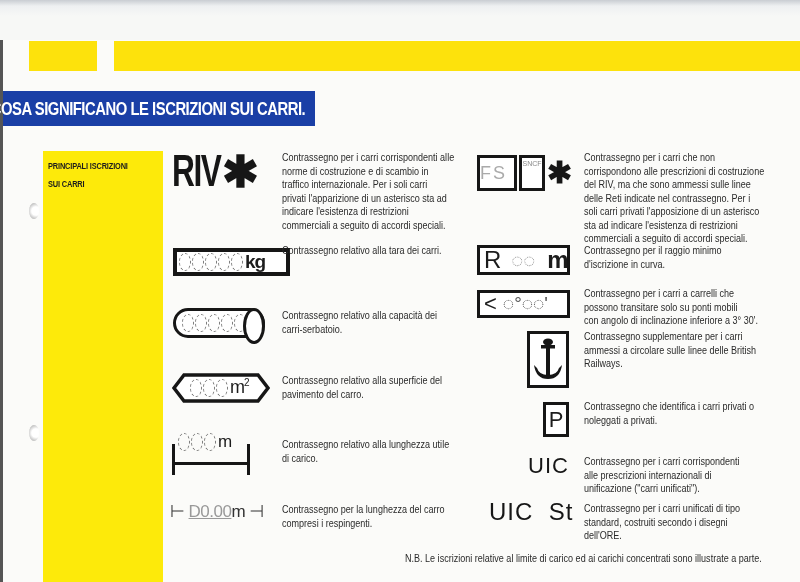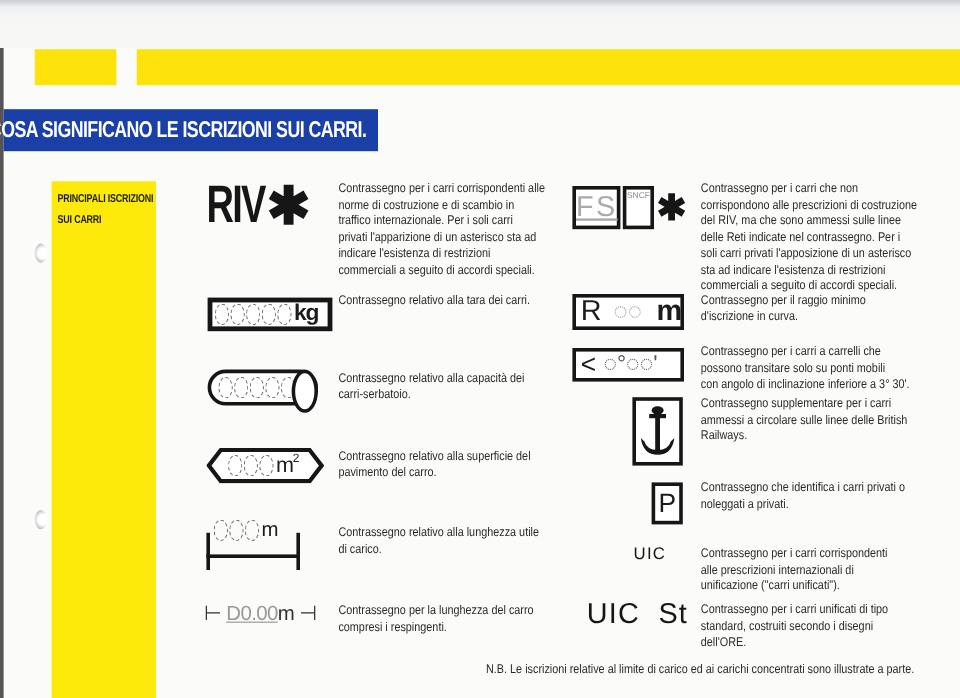--- a/index.html
+++ b/index.html
@@ -12,36 +12,36 @@
   .page { position: absolute; left: 3px; top: 40px; width: 797px; height: 542px; background: #fbfbf9; }
 
   .yellow-bar-a { position: absolute; left: 29px; top: 41px; width: 68px; height: 30px; background: #fde20c; }
   .yellow-bar-b { position: absolute; left: 114px; top: 41px; width: 686px; height: 30px; background: #fde20c; }
 
   .title-band { position: absolute; left: 3px; top: 91px; width: 312px; height: 35px; background: #1a3fa6;
     display: flex; align-items: center; justify-content: flex-end; padding-right: 10px; }
   .title-band span { color: #fff; font-family: "Liberation Sans", sans-serif; font-weight: bold;
     font-size: 19px; letter-spacing: -0.6px; transform: scaleX(0.78); transform-origin: right center; display: inline-block; white-space: nowrap; }
 
-  .yellow-panel { position: absolute; left: 43px; top: 151px; width: 87px; height: 431px; background: #fdea0a; padding: 4px 5px; }
+  .yellow-panel { position: absolute; left: 43px; top: 151px; width: 120px; height: 431px; background: #fdea0a; padding: 4px 5px; }
   .yellow-panel .lbl { font-size: 9.5px; font-weight: bold; line-height: 13px; display: inline-block;
     transform: scaleX(0.78); transform-origin: left top; white-space: nowrap; letter-spacing: -0.2px; }
 
   .hole { position: absolute; left: 29px; width: 10px; height: 16px; border-radius: 50%;
     background: radial-gradient(circle at 70% 50%, #fff 40%, #bbb 80%); }
 
   .desc { position: absolute; font-size: 10.5px; line-height: 13.5px; color: #2a2a2a;
     transform: scaleX(0.86); transform-origin: left top; white-space: nowrap; }
 
   .sym { position: absolute; }
   .riv { position: absolute; left: 172px; top: 146px; font-weight: bold; font-size: 44px; letter-spacing: -2px;
     transform: scaleX(0.72); transform-origin: left top; color: #161616; }
   .asterisk { position: absolute; font-weight: bold; color: #161616; }
 
-  .box-kg { left: 173px; top: 248px; width: 104px; height: 28px; border: 4px solid #161616; background: #fff;
+  .box-kg { left: 173px; top: 248px; width: 117px; height: 28px; border: 4px solid #161616; background: #fff;
     display: flex; align-items: center; padding-left: 2px; }
   .dots { display: flex; gap: 1px; }
   .dot { width: 12px; height: 18px; border: 1px dashed #777; border-radius: 50%; }
   .unit { font-size: 19px; font-weight: bold; margin-left: 2px; letter-spacing: -1px; }
 
   .tank { left: 173px; top: 308px; width: 92px; height: 30px; border: 3px solid #161616; border-radius: 15px;
     display: flex; align-items: center; padding-left: 6px; background: #fff; }
   .tank::after { content: ""; position: absolute; right: -3px; top: -3px; width: 16px; height: 30px; border: 3px solid #161616; border-radius: 50%; background: #fff; }
 
   .hex { left: 172px; top: 373px; width: 98px; height: 30px; }
@@ -52,34 +52,34 @@
   .len .bar-l { position: absolute; left: 0; top: 14px; width: 3px; height: 31px; background: #161616; }
   .len .bar-r { position: absolute; right: 0; top: 14px; width: 3px; height: 31px; background: #161616; }
   .len .bar-h { position: absolute; left: 0; top: 32px; width: 78px; height: 3px; background: #161616; }
   .len .inner { position: absolute; left: 6px; top: 2px; display: flex; align-items: center; }
 
   .buffer { left: 170px; top: 501px; font-size: 17px; letter-spacing: -0.5px; color: #333; white-space: nowrap; }
   .buffer .dashed { color: #999; text-decoration: underline; }
 
   .fs { left: 477px; top: 155px; width: 68px; height: 36px; display: flex; gap: 2px; }
   .fs .cell { border: 3px solid #161616; border-top-width: 3px; height: 36px; background: #fff; position: relative; }
-  .fs .c1 { width: 40px; font-size: 24px; color: #aaa; letter-spacing: 2px; text-align: right; line-height: 30px; text-decoration: underline; }
+  .fs .c1 { width: 40px; font-size: 18px; color: #aaa; letter-spacing: 2px; text-align: left; line-height: 30px; }
   .fs .c2 { width: 26px; font-size: 7px; color: #888; text-align: center; padding-top: 2px; }
 
   .box-r { left: 477px; top: 245px; width: 93px; height: 30px; border: 3px solid #161616; background: #fff;
     display: flex; align-items: center; padding-left: 4px; font-size: 24px; line-height: 24px; }
   .box-angle { left: 477px; top: 290px; width: 93px; height: 28px; border: 3px solid #161616; background: #fff;
     display: flex; align-items: center; padding-left: 4px; font-size: 22px; line-height: 22px; }
 
   .anchor-box { left: 527px; top: 331px; width: 42px; height: 57px; border: 3px solid #161616; background: #fff;
     display: flex; align-items: center; justify-content: center; }
   .p-box { left: 543px; top: 402px; width: 26px; height: 35px; border: 3px solid #161616; background: #fff;
     display: flex; align-items: center; justify-content: center; font-size: 22px; }
 
-  .uic { position: absolute; font-size: 14px; letter-spacing: 1px; color: #161616; white-space: nowrap; }
+  .uic { position: absolute; font-size: 22px; letter-spacing: 1px; color: #161616; white-space: nowrap; }
   .nb { position: absolute; left: 405px; top: 552px; font-size: 10.5px; color: #2a2a2a; white-space: nowrap;
     transform: scaleX(0.86); transform-origin: left top; }
 </style>
 </head>
 <body>
 
 <div class="top-shadow"></div>
 <div class="page"></div>
 <div class="left-edge"></div>
 

